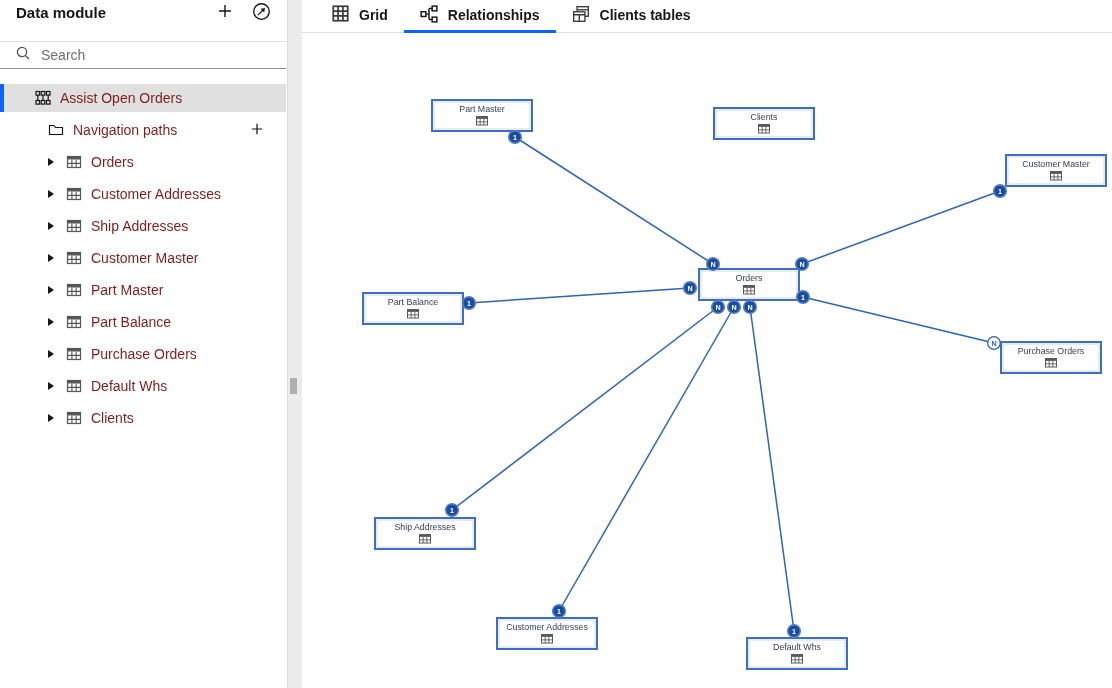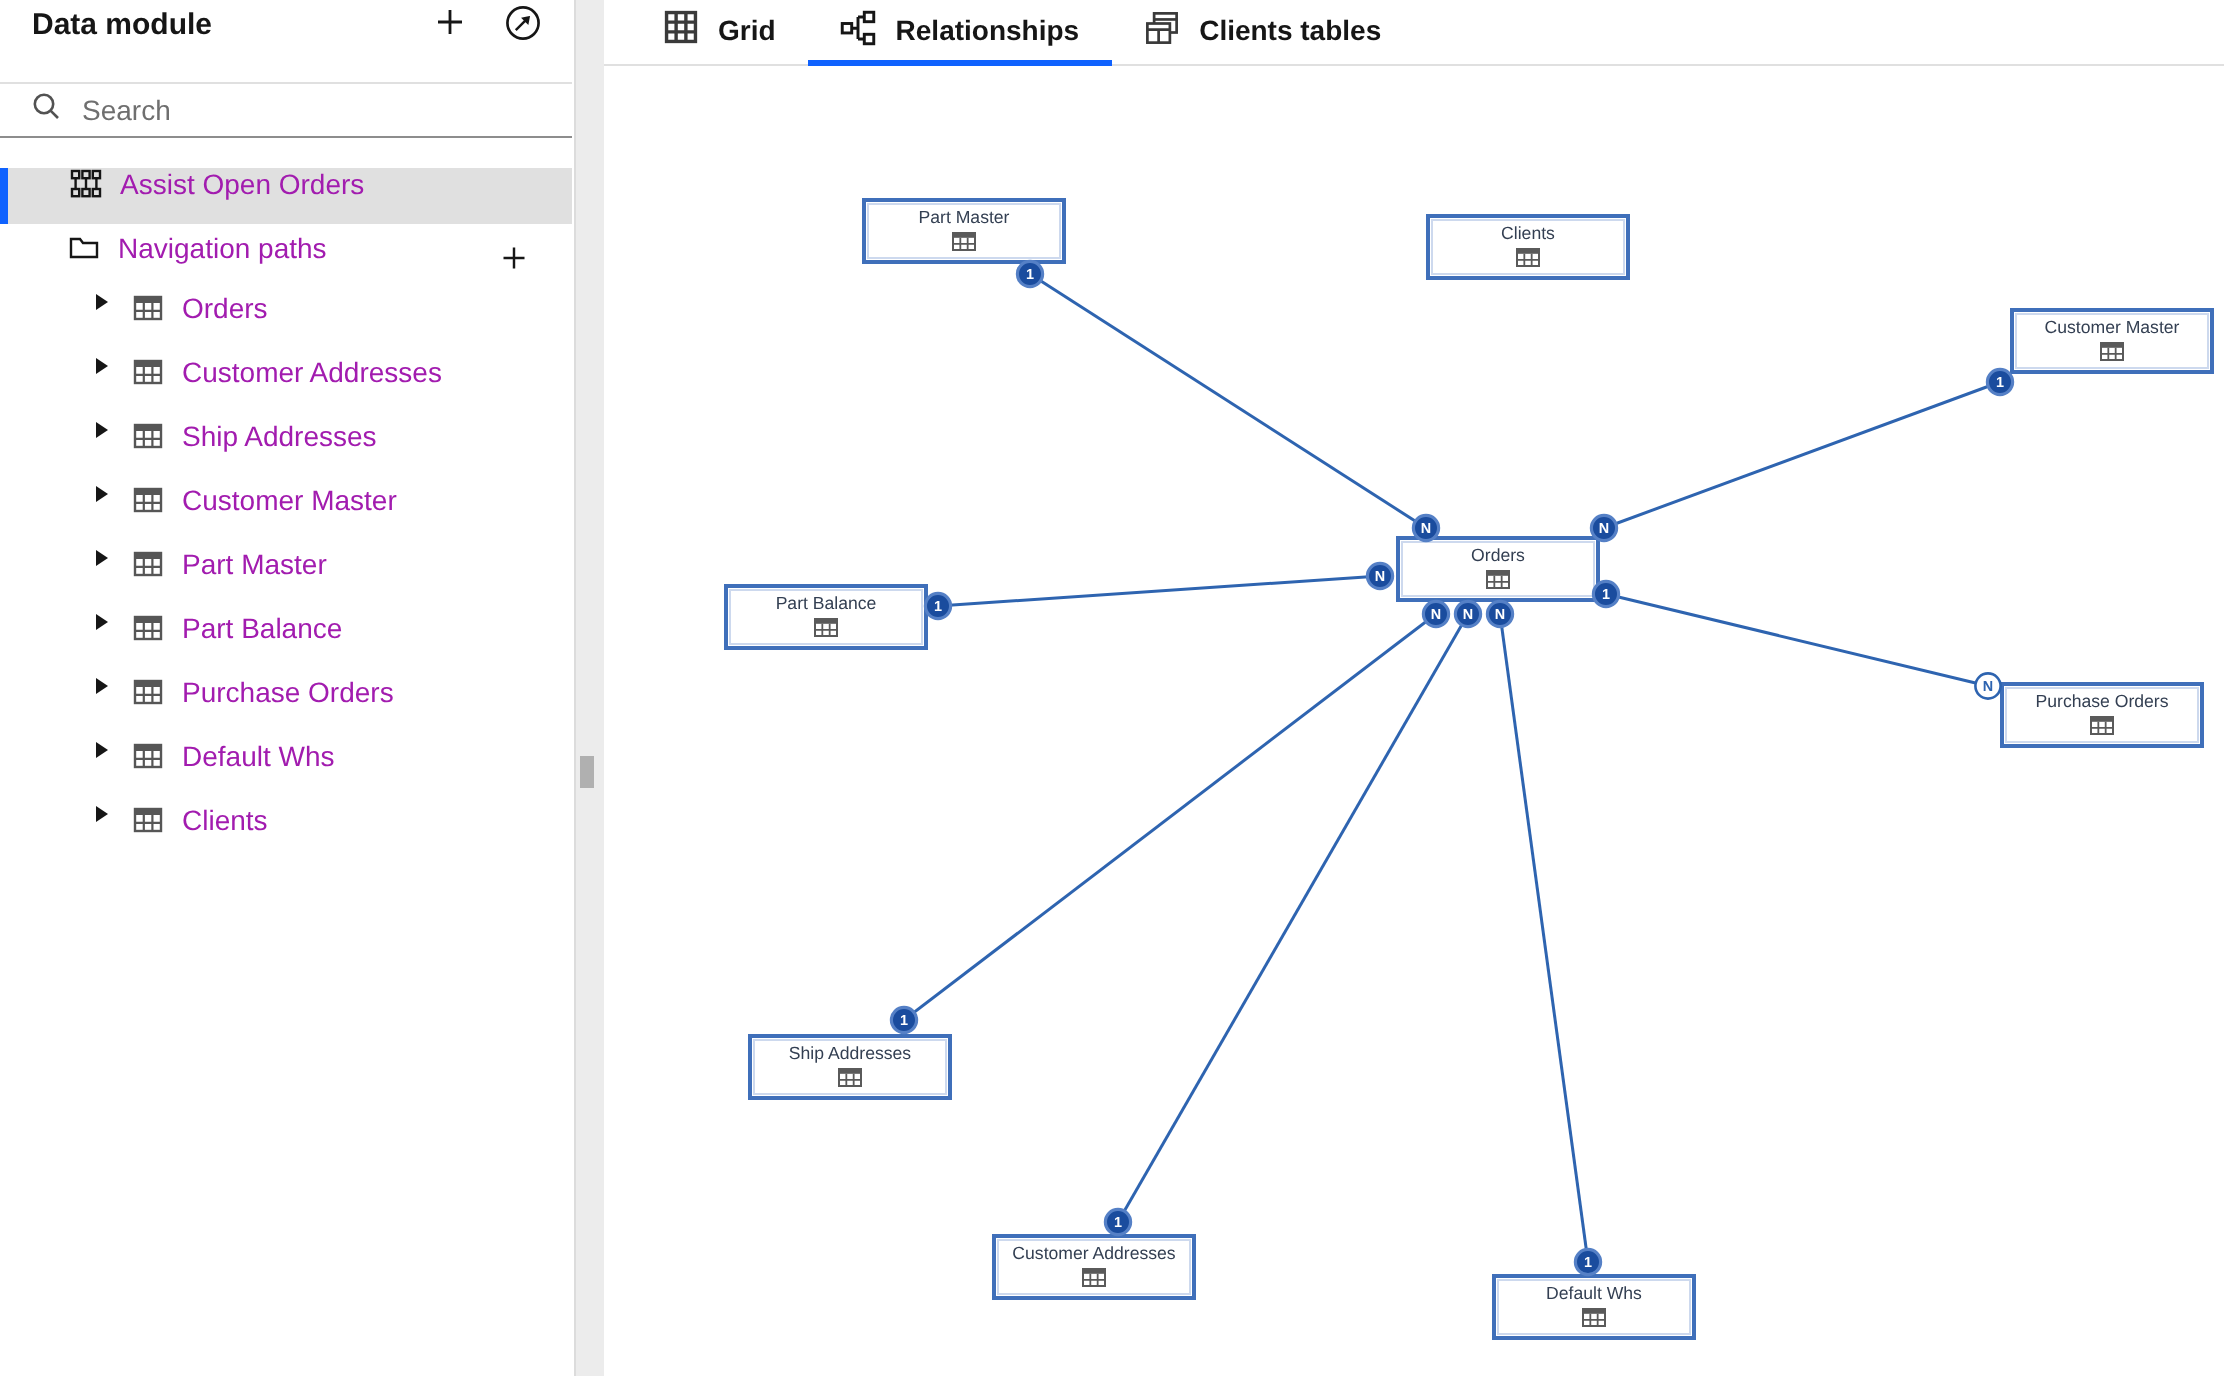--- a/index.html
+++ b/index.html
@@ -10,24 +10,24 @@
   
   .sidebar { position:absolute; left:0; top:0; width:286px; height:688px; background:#fff; }
   .sb-header { height:42px; display:flex; align-items:center; padding:0 14px 16px 16px; border-bottom:1px solid #e0e0e0; }
   .sb-title { font-size:15px; font-weight:700; }
   .sb-actions { margin-left:auto; display:flex; align-items:center; gap:14px; }
   .icon-btn { background:none; border:none; cursor:pointer; width:22px; height:22px; display:flex; align-items:center; justify-content:center; padding:0; }
   .sb-search { height:27px; display:flex; align-items:center; gap:10px; padding-left:15px; border-bottom:1px solid #8d8d8d; }
   .sb-search input { border:none; outline:none; flex:1; font-size:14px; font-family:inherit; color:#8b5cf6; height:24px; background:transparent; }
   .sb-search input::placeholder { color:#6f6f6f; }
   .tree { padding-top:15px; }
-  .tree-row { display:flex; align-items:flex-start; font-size:14px; color:#a21caf; cursor:pointer; }
+  .tree-row { display:flex; align-items:center; font-size:14px; color:#7f1d1d; cursor:pointer; }
   .row-module { height:28px; background:#e0e0e0; border-left:4px solid #0f62fe; padding-left:31px; margin-bottom:4px; }
   .row-module .mod-icon { margin-right:9px; display:flex; }
-  .row-nav { height:28px; padding-left:34px; position:relative; margin-bottom:2px; }
+  .row-nav { height:28px; padding-left:48px; position:relative; margin-bottom:2px; }
   .row-nav .fold-icon { margin-right:9px; display:flex; }
   .row-nav .nav-plus { position:absolute; right:18px; top:3px; }
   .row-table { height:32px; padding-left:47px; }
   .caret { width:10px; display:flex; margin-right:9px; }
   .ticon { display:flex; margin-right:9px; }
 
   
   .gutter { position:absolute; left:287px; top:0; width:15px; height:688px; background:#ececec; border-left:1px solid #dcdcdc; }
   .gutter-thumb { position:absolute; left:2px; top:378px; width:7px; height:16px; background:#b0b0b0; }
 

